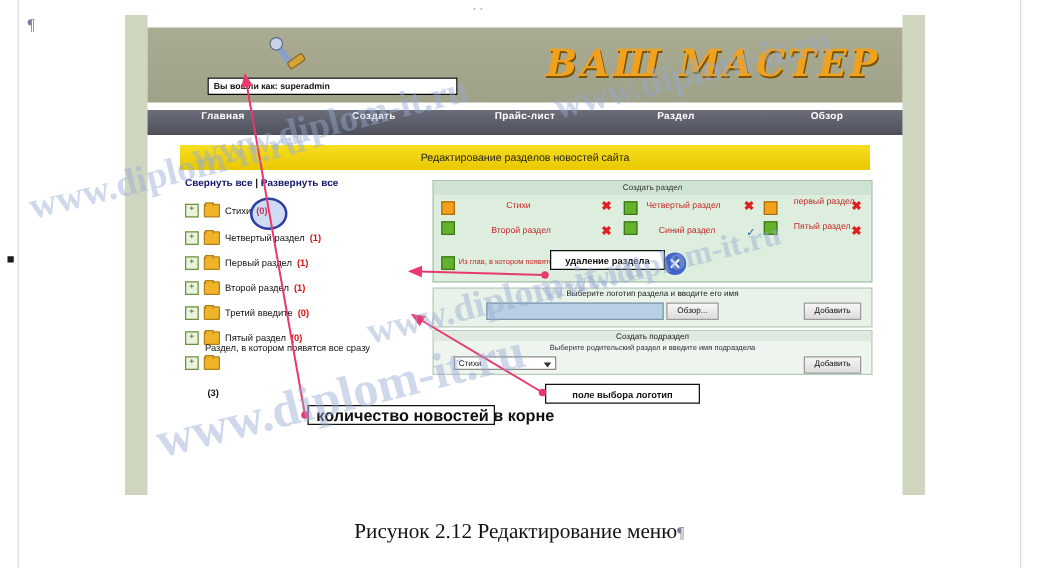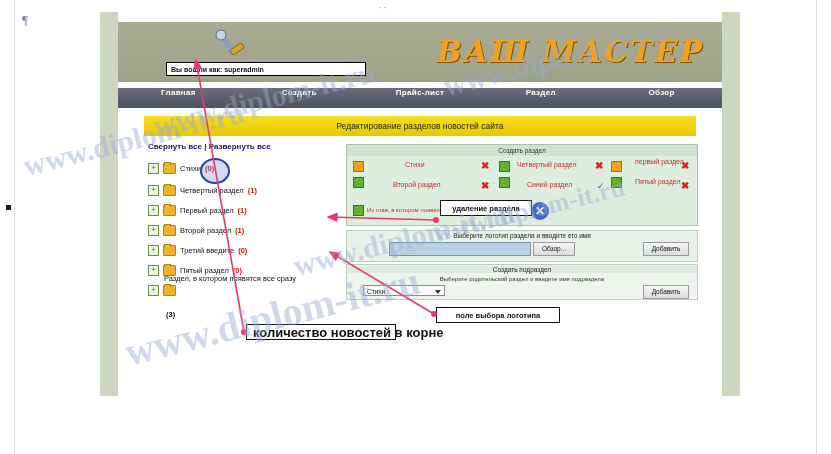--- a/index.html
+++ b/index.html
@@ -556,21 +556,21 @@
       </div>
 
       <div class="subsec">
         <div class="subsec-title">Создать подраздел</div>
         <div class="subsec-sub">Выберите родительский раздел и введите имя подраздела</div>
         <div class="select">Стихи</div>
         <div class="gray-btn" style="left:296px; top:20px; width:44px;">Добавить</div>
       </div>
 
       <div class="callout" style="left:322px; top:188px; width:92px; height:16px; font-size:7.5px; line-height:10px;">удаление раздела</div>
-      <div class="callout" style="left:318px; top:295px; width:124px; height:16px; font-size:7.5px; line-height:10px;">поле выбора логотипа</div>
+      <div class="callout" style="left:318px; top:295px; width:124px; height:16px; font-size:7.5px; line-height:10px;">поле выбора логотип</div>
       <div class="callout" style="left:128px; top:312px; width:150px; height:16px; font-size:13px; line-height:10px;">количество новостей в корне</div>
 
       <svg class="arrow-svg" viewBox="0 0 604 384">
         <defs>
           <marker id="ah" markerWidth="8" markerHeight="8" refX="6" refY="3" orient="auto">
             <path d="M0,0 L7,3 L0,6 z" fill="#e8386d"></path>
           </marker>
         </defs>
 
         <line x1="318" y1="208" x2="210" y2="205" stroke="#e8386d" stroke-width="1.6" marker-end="url(#ah)"></line>
@@ -588,14 +588,17 @@
 
   <div class="wm">
     <div class="wm-line" style="left:20px; top:150px; font-size:30px;">www.diplom-it.ru</div>
     <div class="wm-line" style="left:150px; top:110px; font-size:30px;">www.diplom-it.ru</div>
     <div class="wm-line" style="left:440px; top:70px; font-size:30px;">www.diplom-it.ru</div>
     <div class="wm-line" style="left:120px; top:330px; font-size:40px;">www.diplom-it.ru</div>
     <div class="wm-line" style="left:290px; top:250px; font-size:30px;">www.diplom-it.ru</div>
     <div class="wm-line" style="left:430px; top:220px; font-size:26px;">www.diplom-it.ru</div>
   </div>
 
+  <div class="caption">
+    <span>Рисунок 2.12 Редактирование меню</span><span class="pilcrow">¶</span>
+  </div>
 
 </div>
 
 </body></html>

